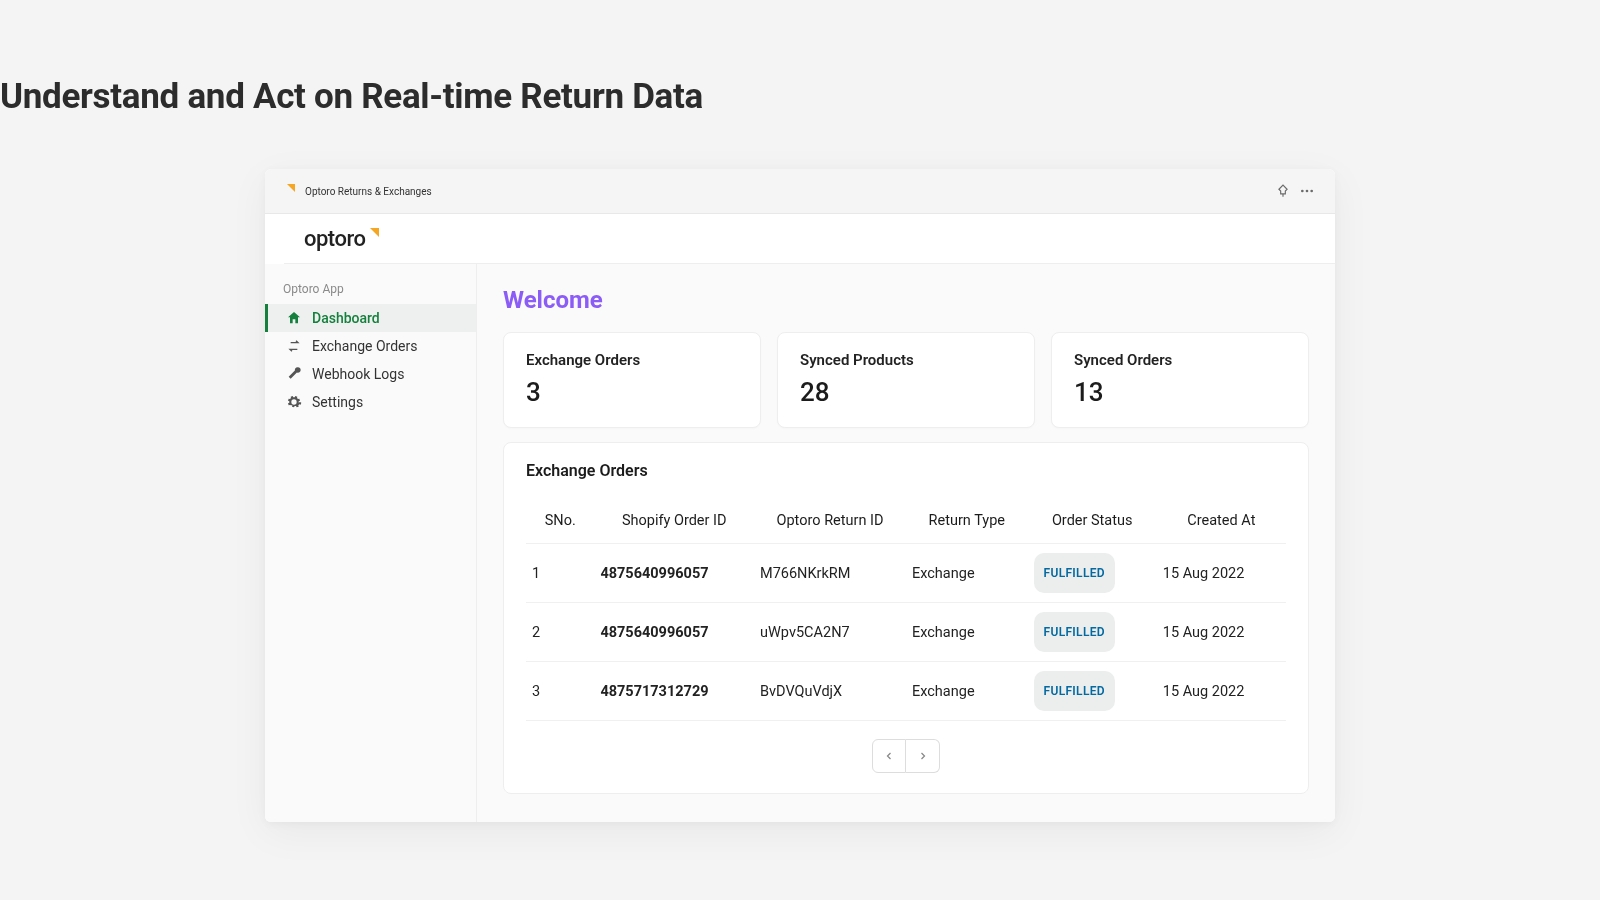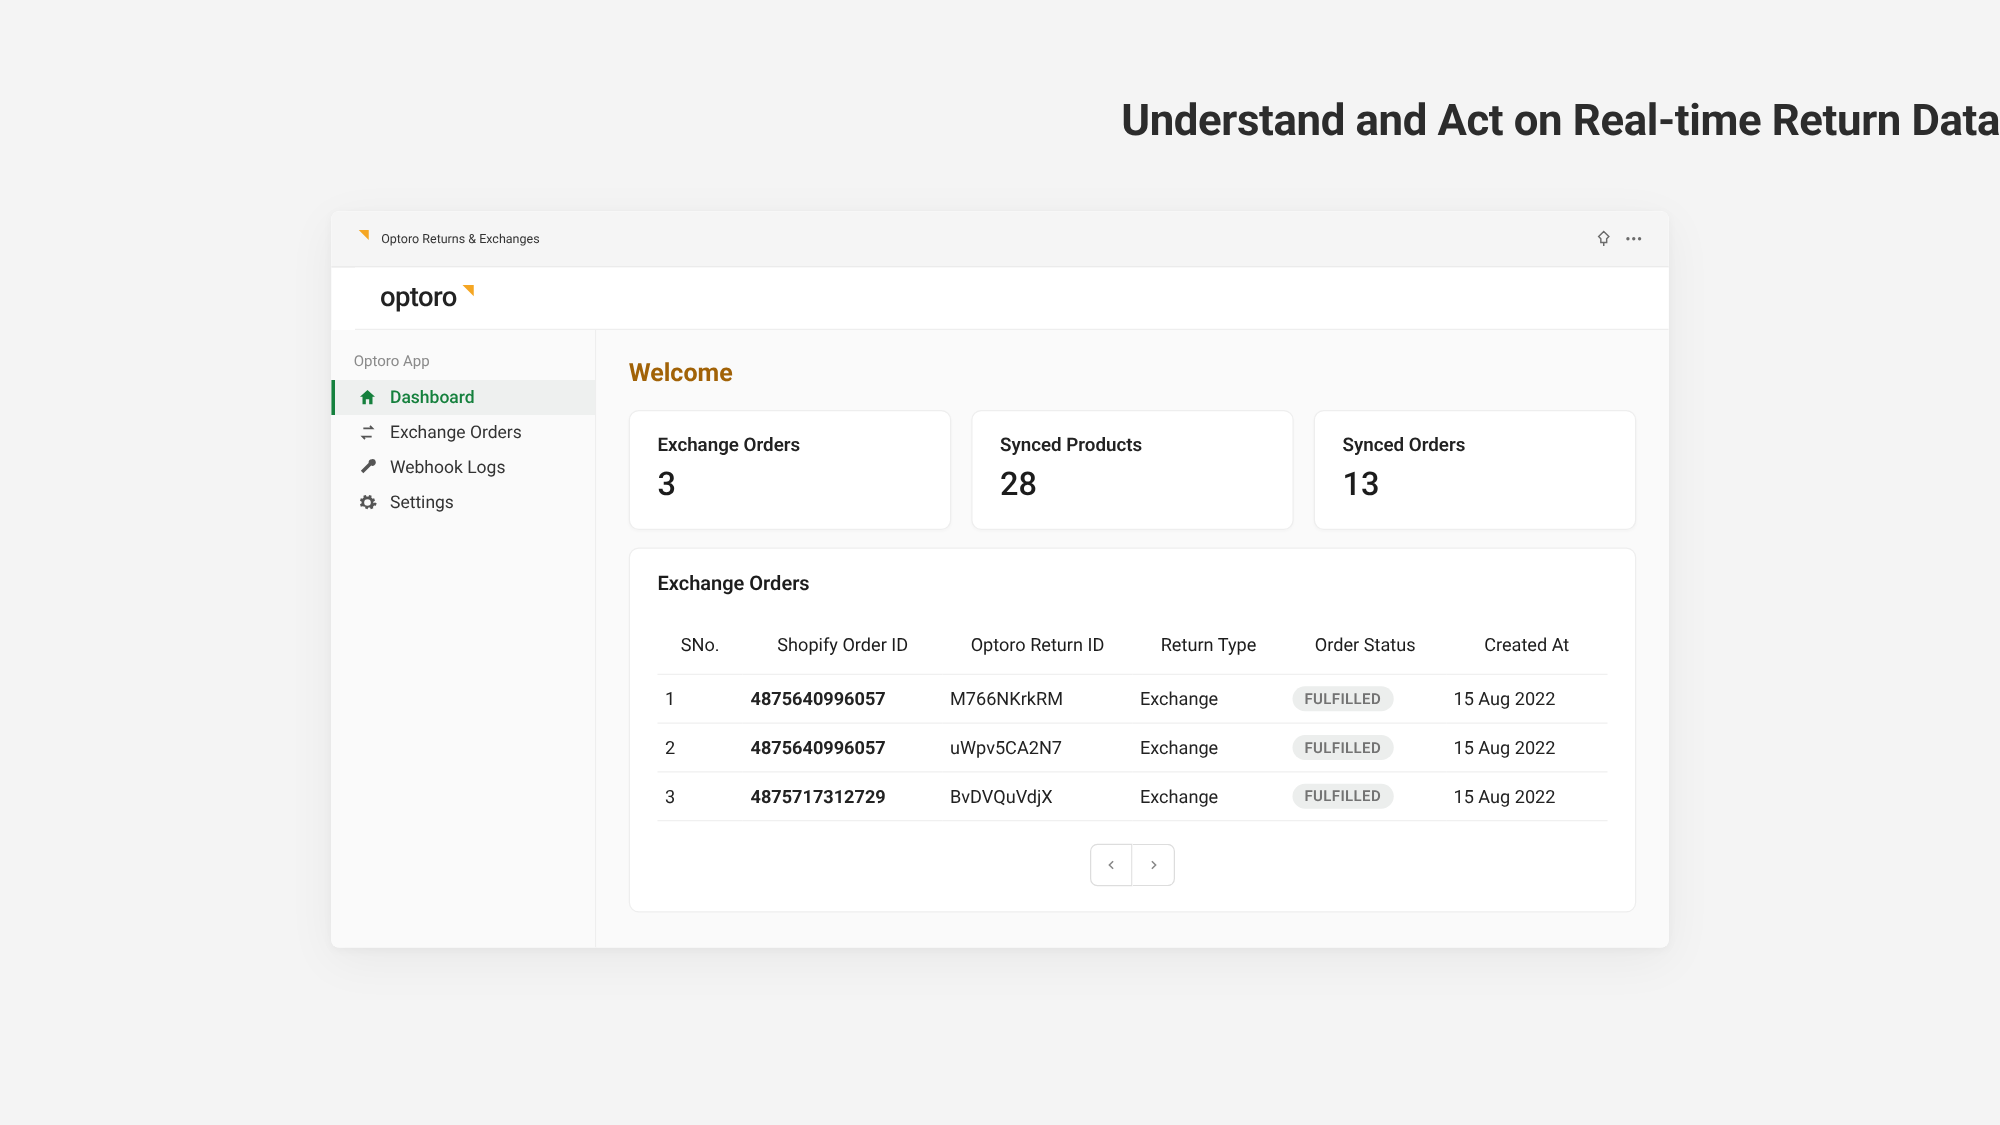--- a/index.html
+++ b/index.html
@@ -5,21 +5,21 @@
   * { box-sizing: border-box; margin: 0; padding: 0; }
   body {
     font-family: -apple-system, BlinkMacSystemFont, "Segoe UI", Roboto, Helvetica, Arial, sans-serif;
     background: #f4f4f4;
     width: 1600px;
     height: 900px;
     overflow: hidden;
     color: #1a1a1a;
   }
   .hero-title {
-    text-align: right;
+    text-align: left;
     font-size: 35px;
     font-weight: 700;
     color: #2c2c2c;
     padding-top: 76px;
     letter-spacing: -0.3px;
   }
   .app-window {
     width: 1070px;
     margin: 52px auto 0;
     background: #fff;
@@ -119,23 +119,23 @@
     display:flex;align-items:center;justify-content:center;
     color:#555;
   }
   .sidebar-item.active .icon { color:#15803d; }
   .main {
     flex: 1;
     padding: 22px 26px 28px;
     background:#fafafa;
   }
   .page-title {
-    font-size: 20px;
+    font-size: 24px;
     font-weight: 700;
-    color:#a16207;
+    color:#8b5cf6;
     margin-bottom: 18px;
   }
   .stats-row {
     display: flex;
     gap: 16px;
     margin-bottom: 14px;
   }
   .stat-card {
     flex: 1;
     background: #fff;
@@ -182,24 +182,24 @@
     padding: 9px 6px;
     border-top: 1px solid #f0f0f0;
     color:#222;
     vertical-align: middle;
   }
   table.orders tr:last-child td { border-bottom: 1px solid #f0f0f0; }
   .bold { font-weight: 700; }
   .status-pill {
     display:inline-block;
     background:#eceeed;
-    color:#737373;
+    color:#0369a1;
     font-size:12px;
     font-weight:600;
-    padding:3px 10px;
+    padding:13px 10px;
     border-radius: 10px;
     letter-spacing: 0.3px;
   }
   .pager {
     display:flex;
     justify-content:center;
     gap:0;
     margin-top: 18px;
   }
   .pager-btn {

